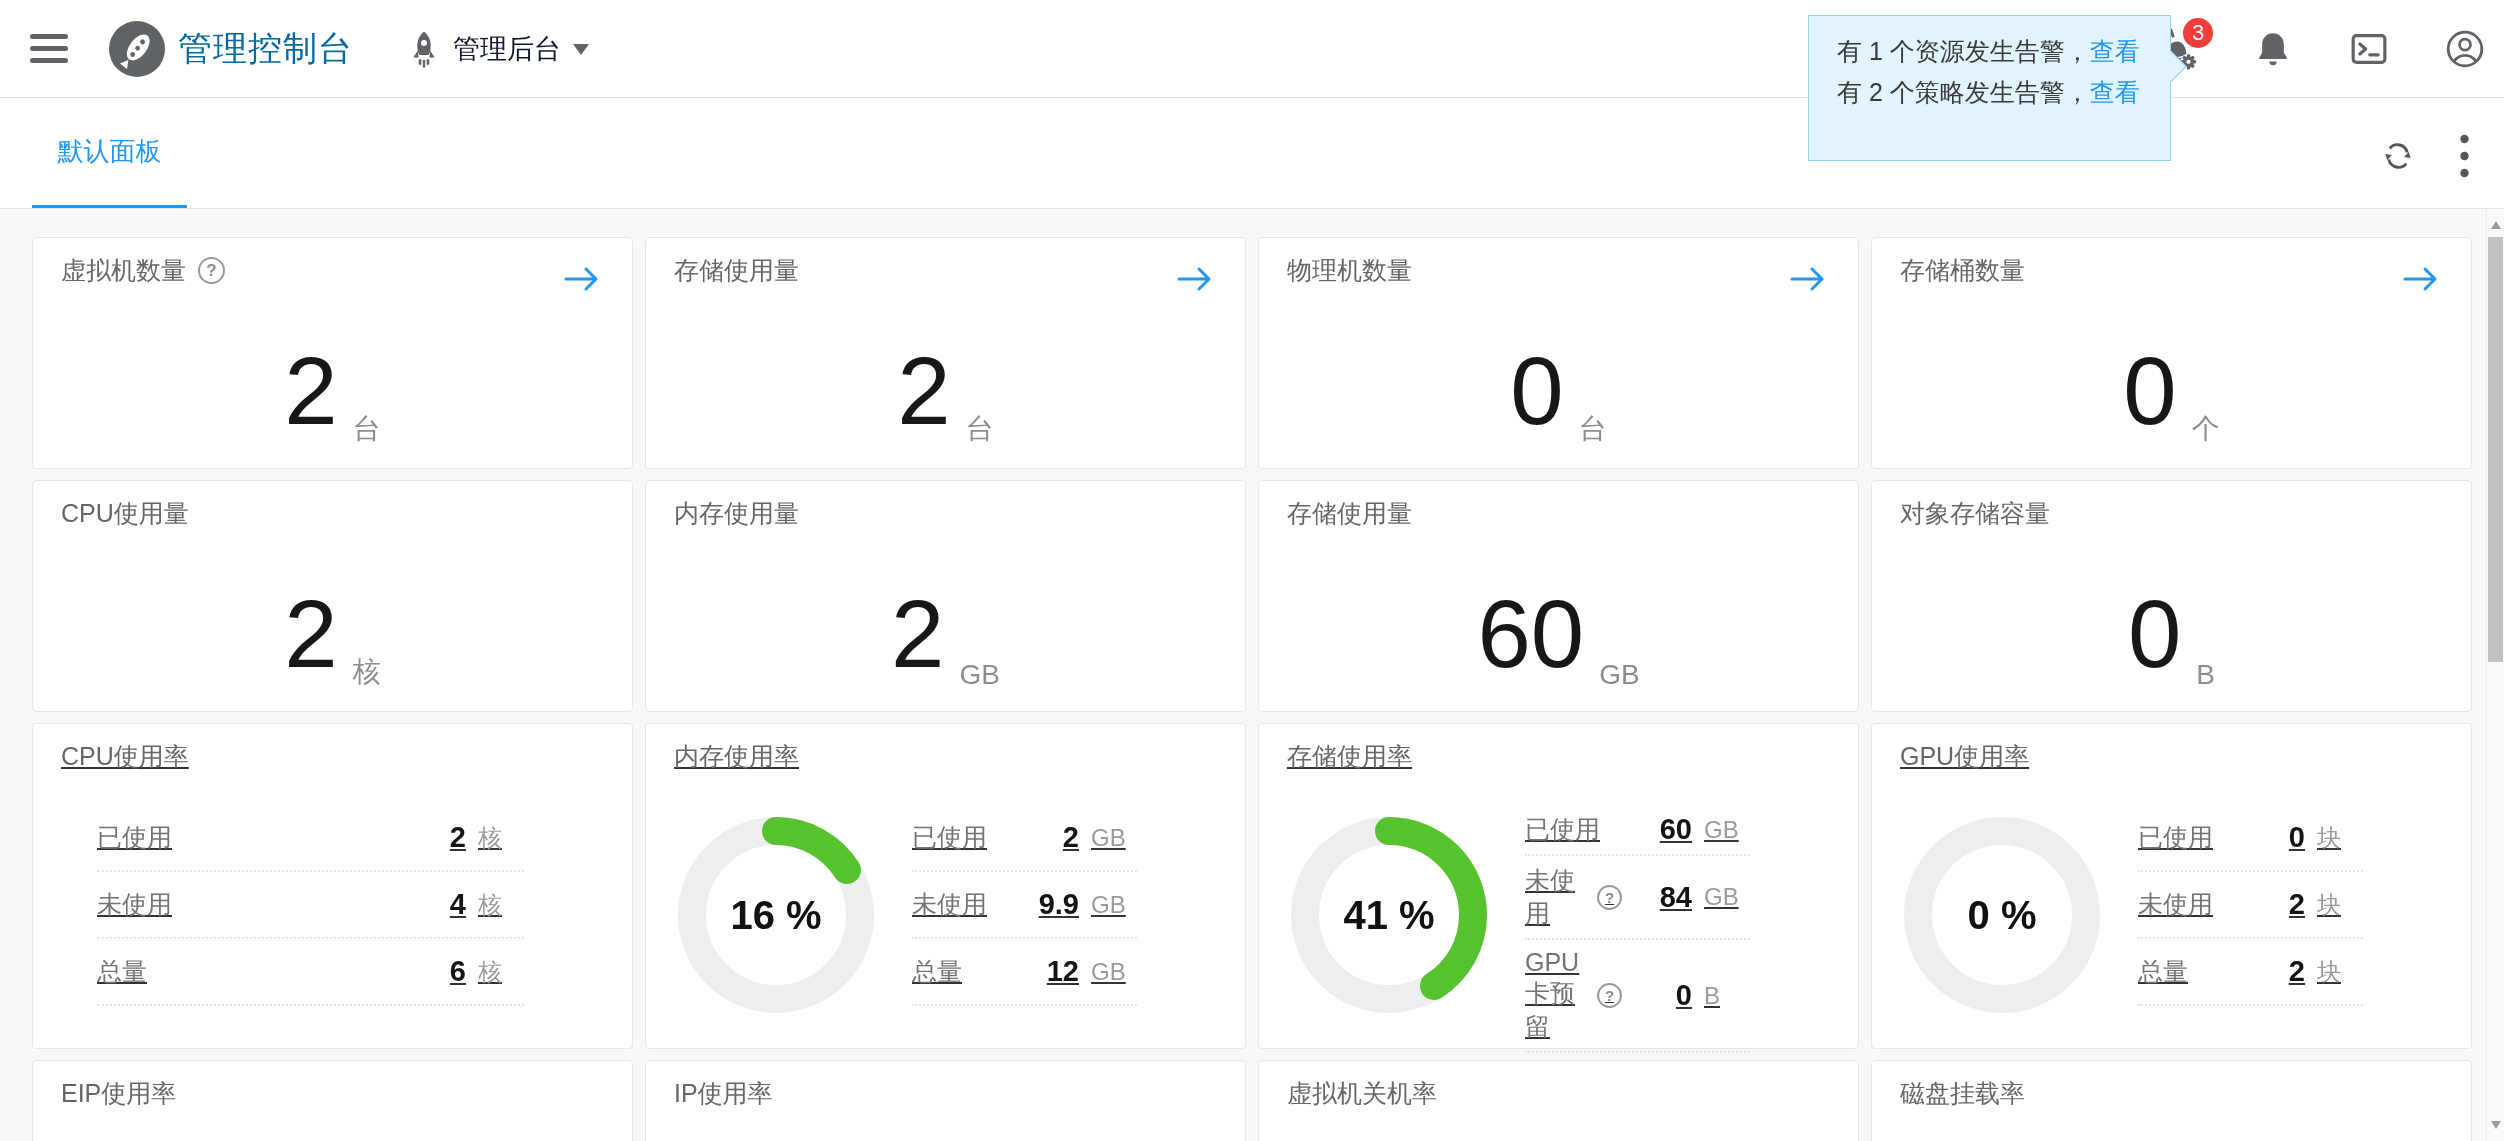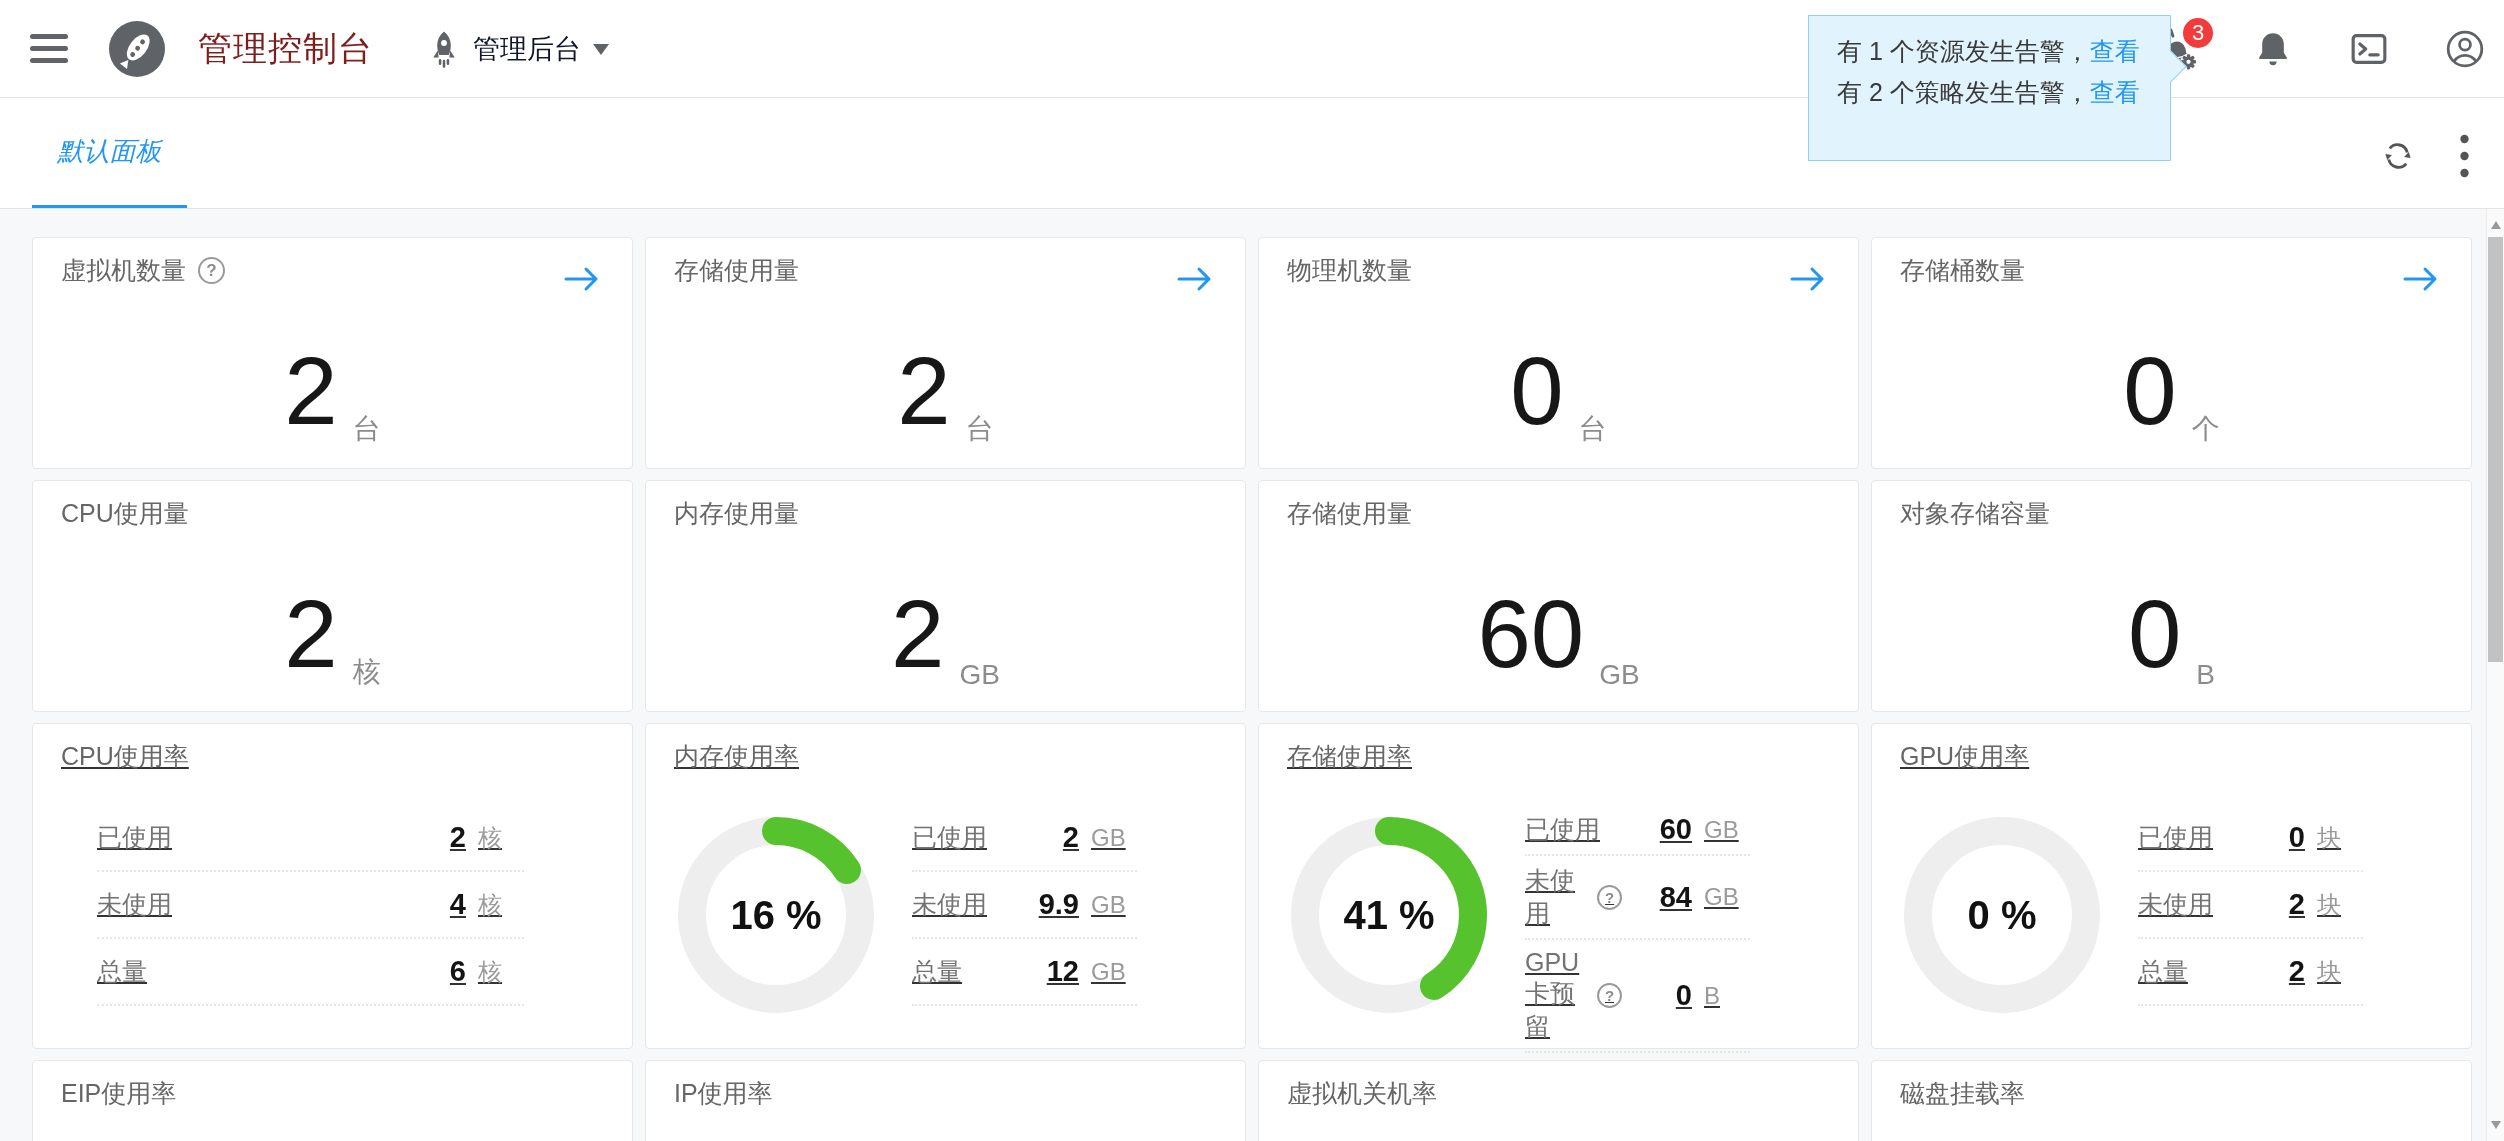--- a/index.html
+++ b/index.html
@@ -6,40 +6,40 @@
   body{
     width:2504px;height:1141px;position:relative;background:#fff;
     font-family:"Liberation Sans","DejaVu Sans",sans-serif;color:#333;
   }
   
   .topbar{position:absolute;top:0;left:0;right:0;height:97px;background:#fff;
     border-bottom:1px solid #e2e2e2;display:flex;align-items:center;z-index:5;}
   .hamburger{margin-left:30px;width:38px;display:flex;flex-direction:column;gap:7px;cursor:pointer;}
   .hamburger span{height:5px;background:#5f6368;border-radius:2.5px;}
   .logo{margin-left:40px;line-height:0;}
-  .app-title{margin-left:32px;font-size:34px;color:#7f1d1d;letter-spacing:1px;}
+  .app-title{margin-left:12px;font-size:34px;color:#0369a1;letter-spacing:1px;}
   .workspace{margin-left:54px;display:flex;align-items:center;gap:12px;cursor:pointer;}
   .workspace-label{font-size:27px;color:#0f172a;}
   .caret{width:0;height:0;border:8px solid transparent;border-top:11px solid #5f6368;margin-top:9px;}
   .topbar-icons{position:absolute;right:16px;top:0;height:97px;display:flex;align-items:center;gap:50px;}
   .icon-btn{width:46px;height:46px;display:flex;align-items:center;justify-content:center;cursor:pointer;position:relative;line-height:0;}
   .badge{position:absolute;top:-11px;right:-16px;min-width:36px;height:36px;box-sizing:border-box;
     background:#f23c3c;border:3px solid #fff;border-radius:50%;color:#fff;font-size:22px;
     display:flex;align-items:center;justify-content:center;}
   
   .tooltip{position:absolute;left:1808px;top:15px;width:363px;height:146px;box-sizing:border-box;
     background:#e1f4fd;border:1px solid #8fd0f3;z-index:9;padding:15px 0 0 28px;}
   .tooltip-arrow{position:absolute;right:-12px;top:39px;width:22px;height:22px;background:#e1f4fd;
     border-top:1px solid #8fd0f3;border-right:1px solid #8fd0f3;transform:rotate(45deg);}
   .tooltip-line{font-size:25px;color:#3a3a3a;line-height:41px;white-space:nowrap;}
   .tooltip-link{color:#2196f3;cursor:pointer;text-decoration:none;}
   
   .tabbar{position:absolute;top:98px;left:0;right:0;height:110px;background:#fff;border-bottom:1px solid #e4e4e4;z-index:4;}
   .tab{position:absolute;left:32px;top:0;height:110px;width:155px;display:flex;align-items:center;justify-content:center;
-    font-size:26px;color:#2196f3;border-bottom:3px solid #2196f3;box-sizing:border-box;cursor:pointer;font-style:italic;}
+    font-size:26px;color:#2196f3;border-bottom:3px solid #2196f3;box-sizing:border-box;cursor:pointer;}
   .tabbar-actions{position:absolute;right:34px;top:8px;height:100px;display:flex;align-items:center;gap:44px;}
   
   .content{position:absolute;top:209px;left:0;right:0;bottom:0;background:#f7f8fa;overflow:hidden;}
   .grid{display:grid;grid-template-columns:repeat(4,1fr);gap:11px 12px;margin:28px 32px 0;}
   .card{background:#fff;border:1px solid #e7e7e7;border-radius:4px;box-sizing:border-box;position:relative;padding:16px 28px;}
   .stat-card{height:232px;}
   .gauge-card{height:326px;text-decoration:underline;}
   .partial-card{height:210px;}
   .card-title{display:flex;align-items:center;gap:12px;font-size:25px;color:#666;}
   .help-icon{width:27px;height:27px;border:2px solid #9a9a9a;border-radius:50%;color:#8c8c8c;font-size:17px;font-weight:bold;

